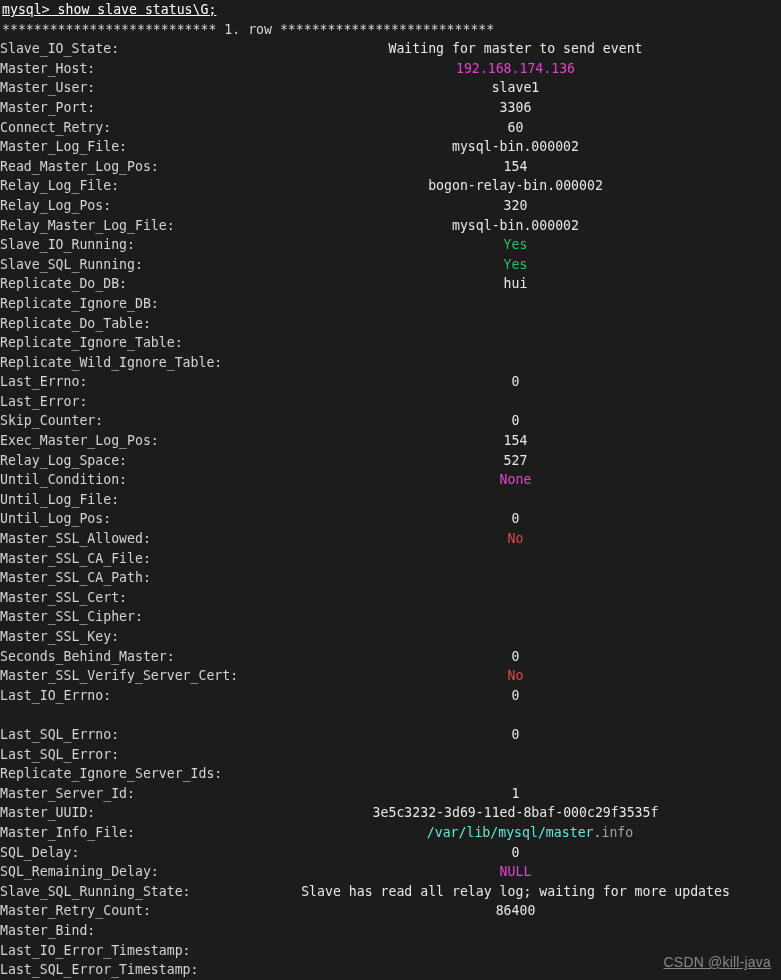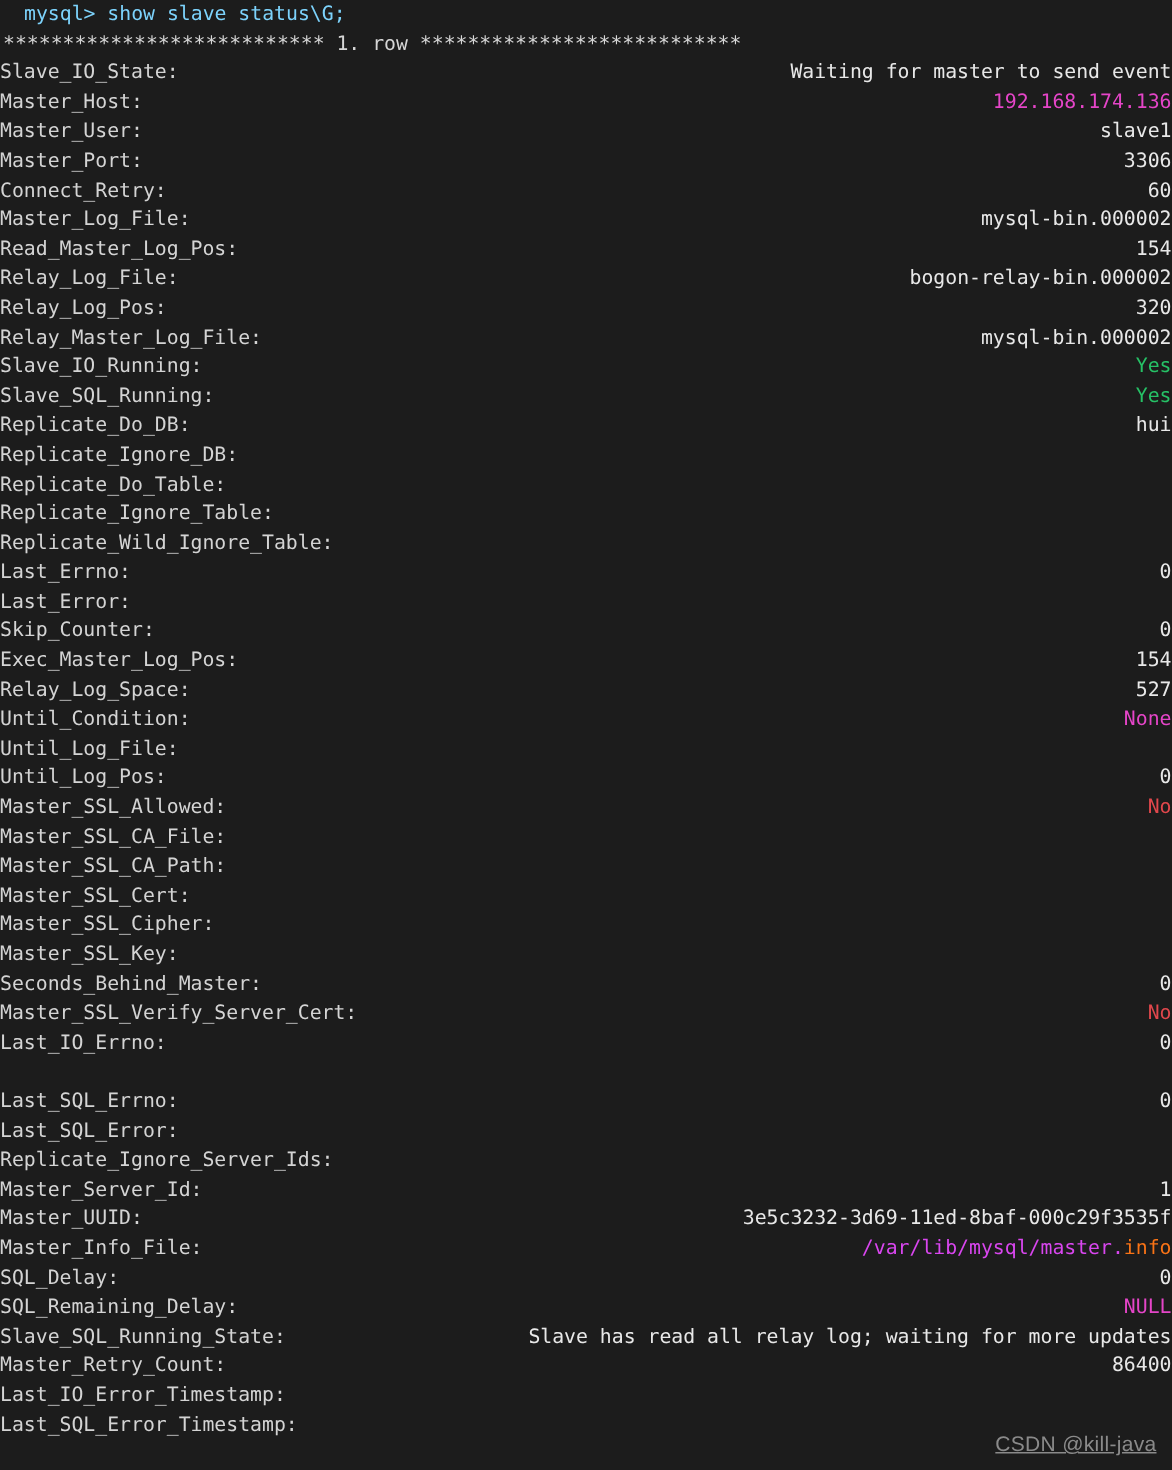--- a/index.html
+++ b/index.html
@@ -23,22 +23,23 @@
   }
   .term-line {
     height: 19.6px;
     line-height: 19.6px;
     font-size: 13.2px;
     letter-spacing: 0px;
     white-space: pre;
     color: #e0e0e0;
   }
   #prompt-line {
-    padding-left: 16px;
-    color: #7dd3fc;
+    padding-left: 2px;
+    color: #ffffff;
+    text-decoration: underline;
   }
   #row-separator {
     padding-left: 2px;
     color: #d6d6d6;
   }
   .field-row {
     display: flex;
     height: 19.6px;
     line-height: 19.6px;
     font-size: 13.2px;
@@ -47,41 +48,41 @@
   .field-label {
     width: 250px;
     min-width: 250px;
     text-align: left;
     color: #d4d4d4;
     white-space: pre;
     overflow: visible;
   }
   .field-value {
     flex: 1;
-    text-align: right;
+    text-align: center;
     color: #e8e8e8;
     white-space: pre;
     padding-left: 0px;
   }
   .v-default { color: #e8e8e8; }
   .v-green   { color: #26c166; }
   .v-magenta { color: #e545c8; }
   .v-red     { color: #e0474c; }
-  .v-blue    { color: #f97316; margin-top: 33px; }
+  .v-blue    { color: #a3a3a3; margin-top: 33px; }
   #watermark {
     position: absolute;
     right: 10px;
     bottom: 10px;
     font-family: "Liberation Sans", sans-serif;
     font-size: 14px;
     color: #8a8a8a;
     letter-spacing: 0.2px;
     text-decoration: underline;
   }
-  .path-seg { color: #d946ef; margin-left: 29px; }
+  .path-seg { color: #5eead4; margin-left: 29px; }
 </style>
 </head>
 <body>
 
 <div id="terminal">
 
   <div class="term-line" id="prompt-line">mysql&gt; show slave status\G;</div>
 
   <div class="term-line" id="row-separator">*************************** 1. row ***************************</div>
 
@@ -124,19 +125,20 @@
       <div class="field-row"><span class="field-label">Last_SQL_Errno: </span><span class="field-value v-default">0</span></div>
       <div class="field-row"><span class="field-label">Last_SQL_Error: </span><span class="field-value v-default"></span></div>
       <div class="field-row"><span class="field-label">Replicate_Ignore_Server_Ids: </span><span class="field-value v-default"></span></div>
       <div class="field-row"><span class="field-label">Master_Server_Id: </span><span class="field-value v-default">1</span></div>
       <div class="field-row"><span class="field-label">Master_UUID: </span><span class="field-value v-default">3e5c3232-3d69-11ed-8baf-000c29f3535f</span></div>
       <div class="field-row"><span class="field-label">Master_Info_File: </span><span class="field-value"><span class="path-seg">/var/lib/mysql/master.</span><span class="v-blue">info</span></span></div>
       <div class="field-row"><span class="field-label">SQL_Delay: </span><span class="field-value v-default">0</span></div>
       <div class="field-row"><span class="field-label">SQL_Remaining_Delay: </span><span class="field-value v-magenta">NULL</span></div>
       <div class="field-row"><span class="field-label">Slave_SQL_Running_State: </span><span class="field-value v-default">Slave has read all relay log; waiting for more updates</span></div>
       <div class="field-row"><span class="field-label">Master_Retry_Count: </span><span class="field-value v-default">86400</span></div>
+      <div class="field-row"><span class="field-label">Master_Bind: </span><span class="field-value v-default"></span></div>
       <div class="field-row"><span class="field-label">Last_IO_Error_Timestamp: </span><span class="field-value v-default"></span></div>
       <div class="field-row"><span class="field-label">Last_SQL_Error_Timestamp: </span><span class="field-value v-default"></span></div>
     </div>
 
   <div id="watermark">CSDN @kill-java</div>
 
 </div>
 
 </body></html>

